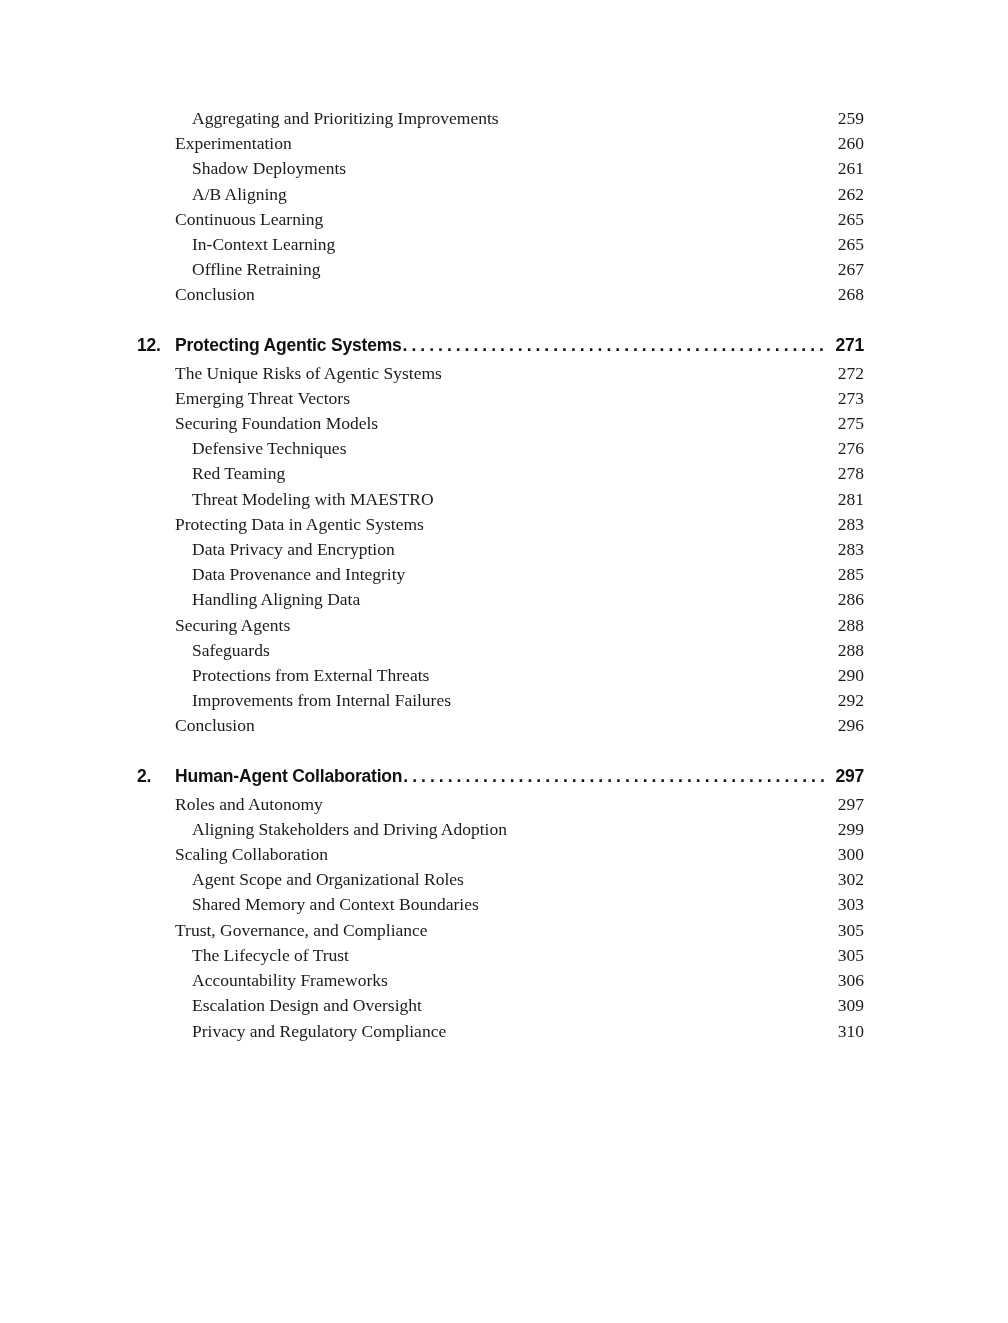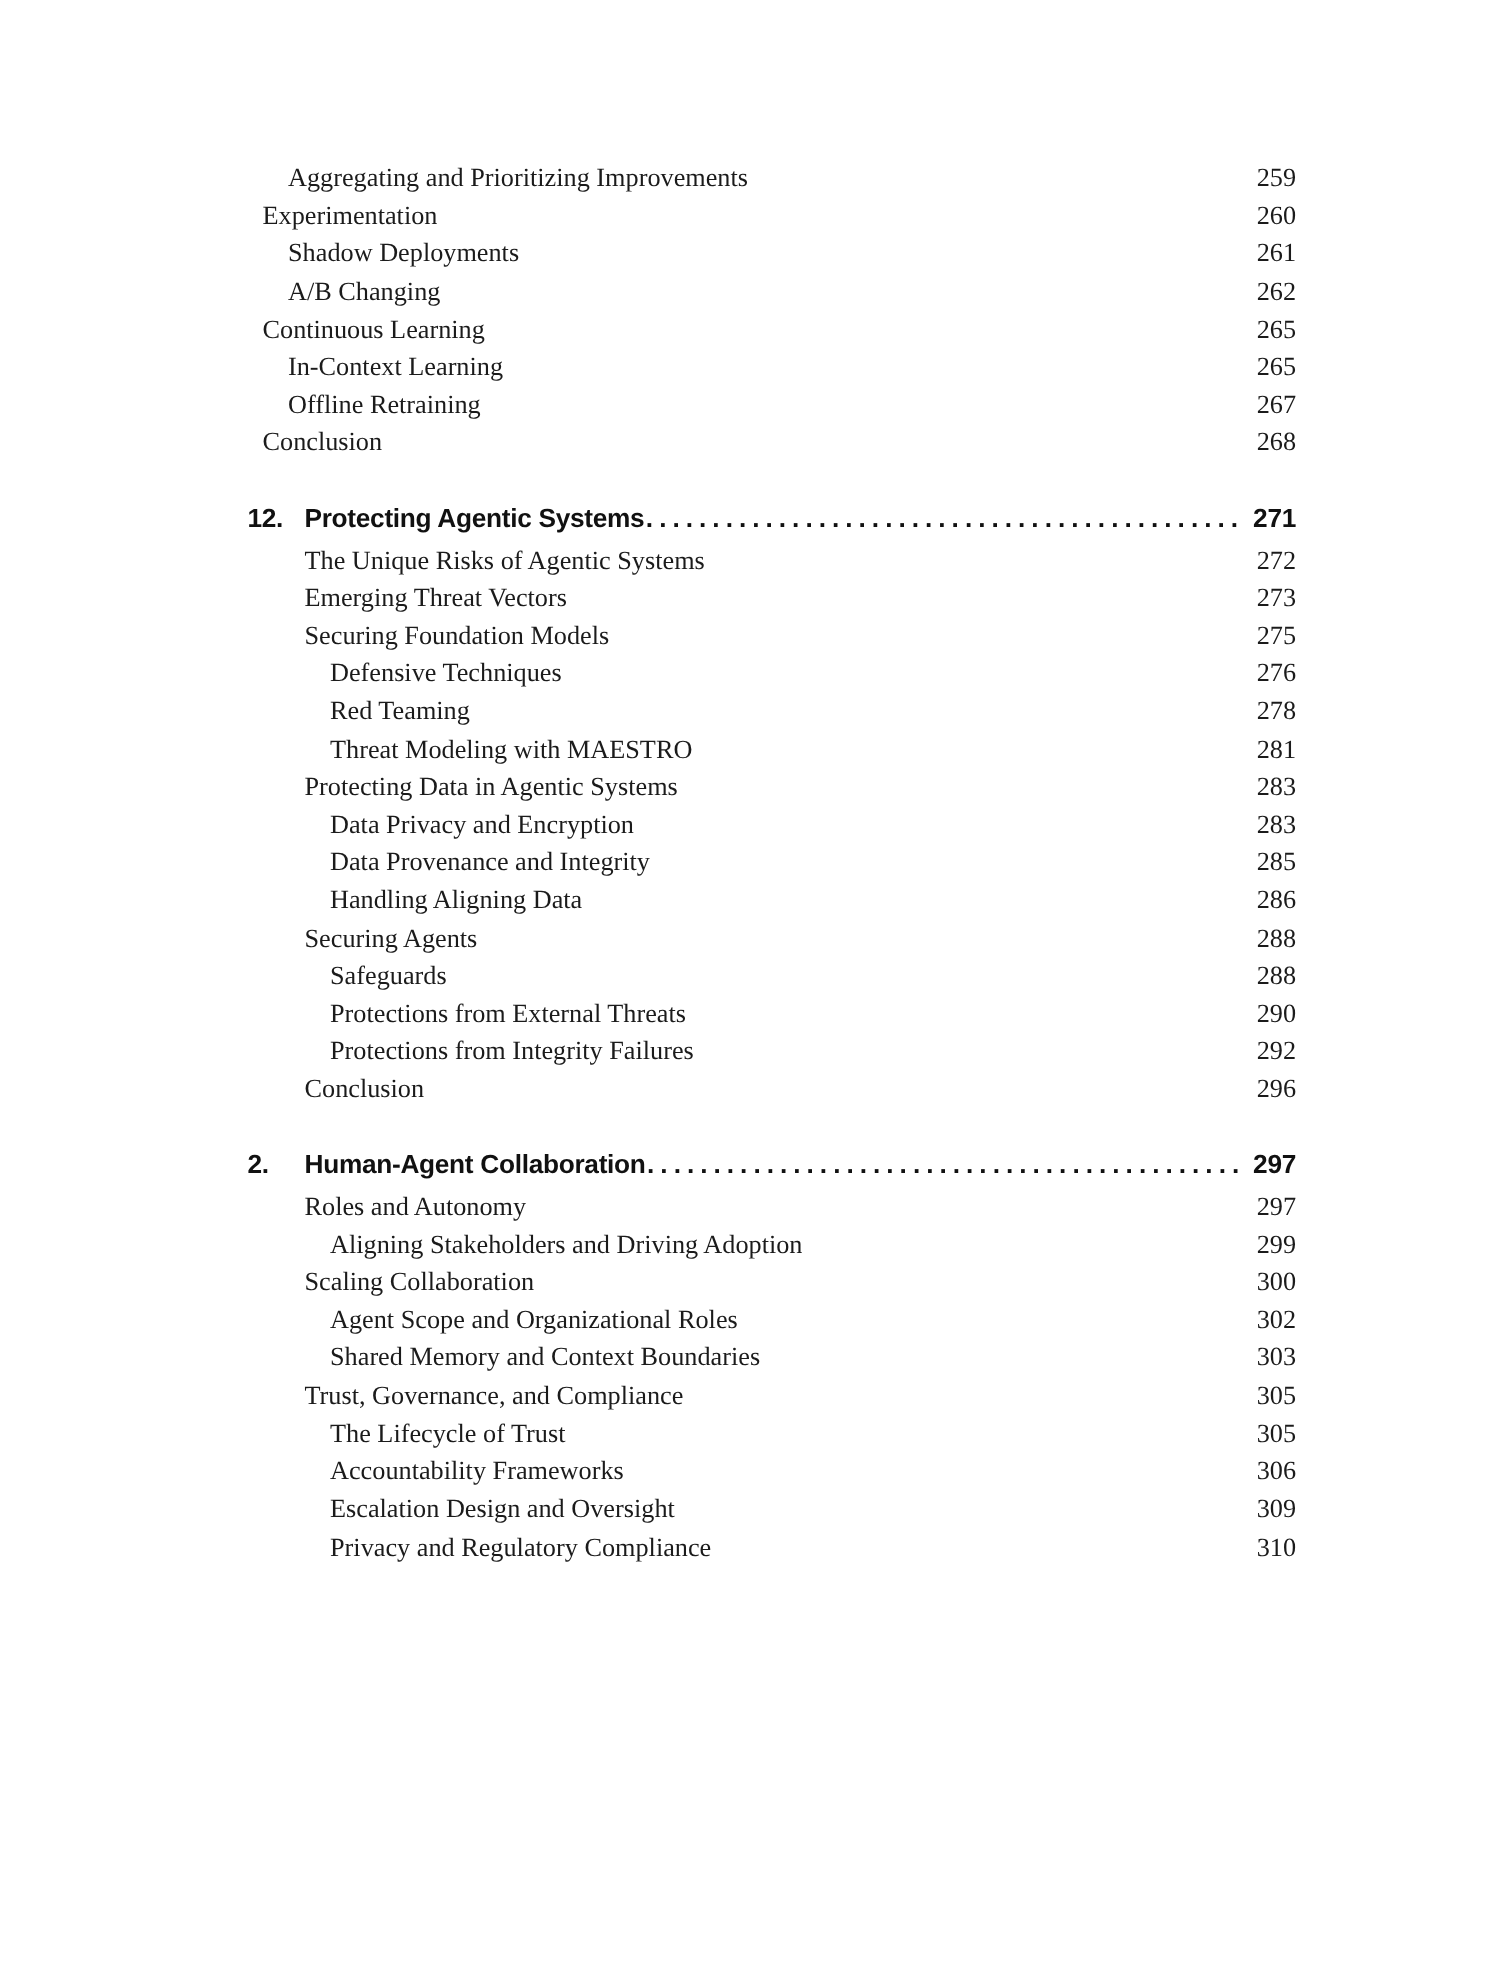--- a/index.html
+++ b/index.html
@@ -23,21 +23,21 @@
     display: flex;
     justify-content: space-between;
     align-items: baseline;
     line-height: 25.2px;
     font-size: 17.5px;
   }
   .toc-row.level-1 .entry-title { padding-left: 38px; }
   .toc-row.level-2 .entry-title { padding-left: 55px; }
   .entry-title { white-space: nowrap; }
   .entry-page { flex: none; padding-left: 12px; }
-  .chapter-block { margin-top: 24px; margin-left: 28px; }
+  .chapter-block { margin-top: 24px; }
   .chapter-heading {
     display: flex;
     align-items: baseline;
     font-family: "Liberation Sans", sans-serif;
     font-weight: 700;
     font-size: 17.5px;
     letter-spacing: -0.2px;
     line-height: 26px;
     margin-bottom: 3px;
     color: #111111;
@@ -86,21 +86,21 @@
         </div>
         <div class="toc-row level-1">
           <span class="entry-title">Experimentation</span>
           <span class="entry-page">260</span>
         </div>
         <div class="toc-row level-2">
           <span class="entry-title">Shadow Deployments</span>
           <span class="entry-page">261</span>
         </div>
         <div class="toc-row level-2">
-          <span class="entry-title">A/B Changing</span>
+          <span class="entry-title">A/B Aligning</span>
           <span class="entry-page">262</span>
         </div>
         <div class="toc-row level-1">
           <span class="entry-title">Continuous Learning</span>
           <span class="entry-page">265</span>
         </div>
         <div class="toc-row level-2">
           <span class="entry-title">In-Context Learning</span>
           <span class="entry-page">265</span>
         </div>
@@ -167,21 +167,21 @@
           </div>
           <div class="toc-row level-2">
             <span class="entry-title">Safeguards</span>
             <span class="entry-page">288</span>
           </div>
           <div class="toc-row level-2">
             <span class="entry-title">Protections from External Threats</span>
             <span class="entry-page">290</span>
           </div>
           <div class="toc-row level-2">
-            <span class="entry-title">Protections from Integrity Failures</span>
+            <span class="entry-title">Improvements from Internal Failures</span>
             <span class="entry-page">292</span>
           </div>
           <div class="toc-row level-1">
             <span class="entry-title">Conclusion</span>
             <span class="entry-page">296</span>
           </div>
         </section>
         <section class="chapter-block">
           <div class="chapter-heading">
             <span class="chapter-number">2.</span>

